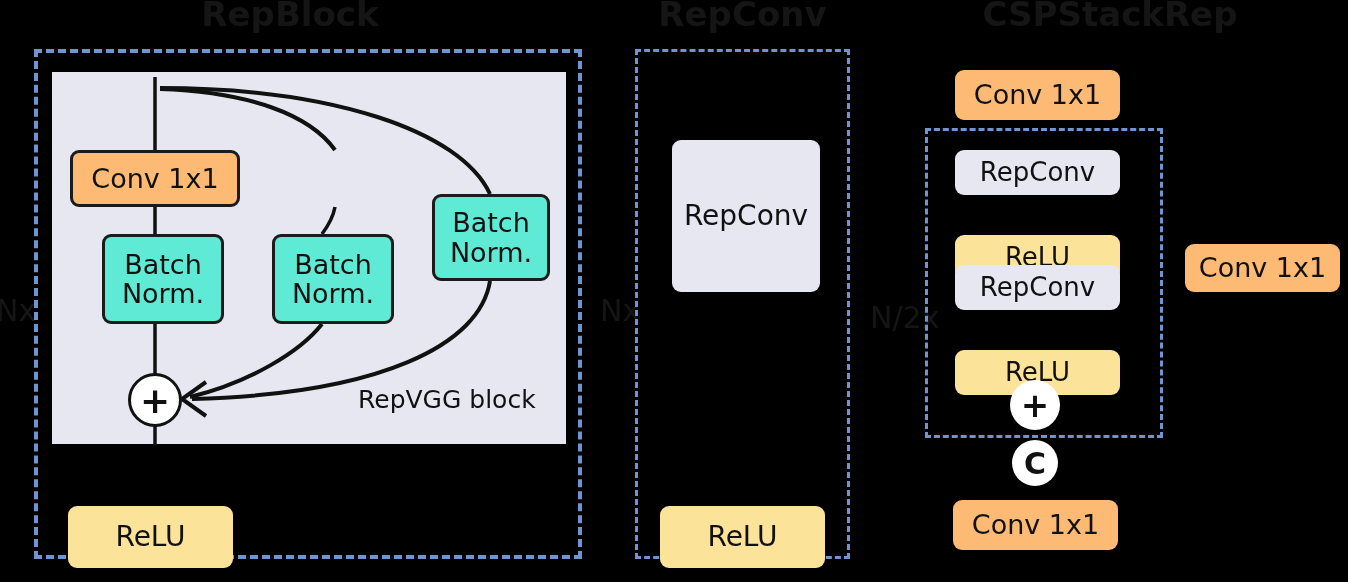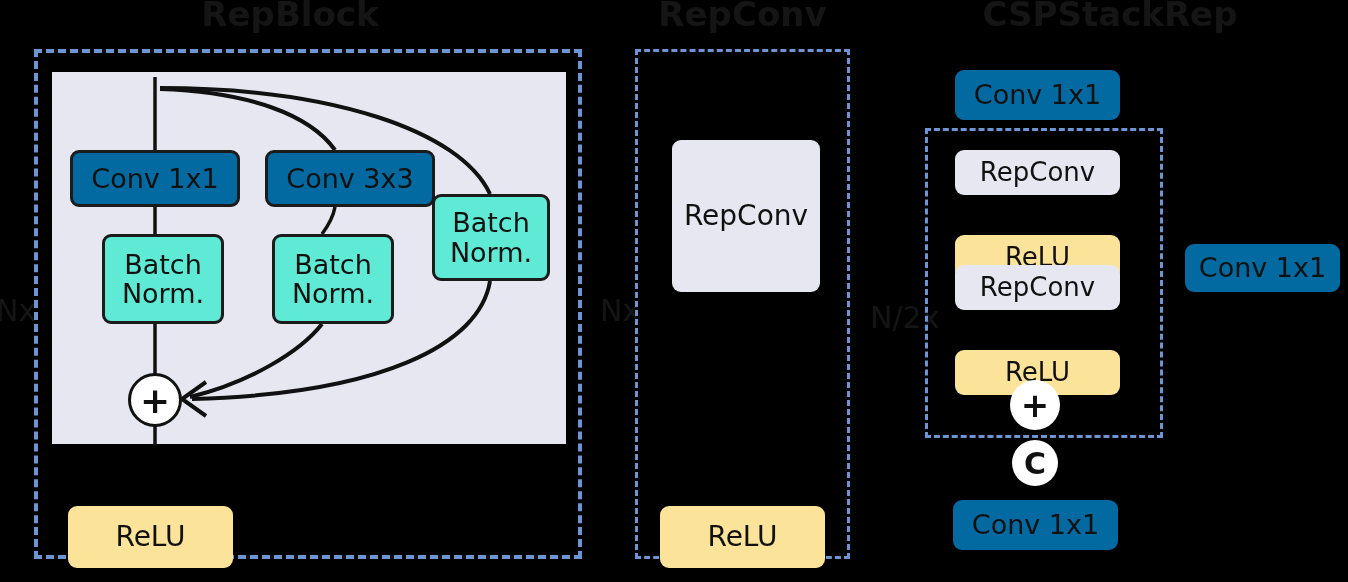--- a/index.html
+++ b/index.html
@@ -61,21 +61,21 @@
     font-family: "DejaVu Sans", sans-serif;
   }
   .node.bordered {
     border: 3px solid #1b1b1b;
     border-radius: 9px;
   }
   .node.plain {
     border: none;
     border-radius: 9px;
   }
-  .fill-conv   { background: #0369a1; }
+  .fill-conv   { background: #fdba74; }
   .fill-bn     { background: #5eead4; }
   .fill-relu   { background: #fce39a; margin-top: 28px; }
   .fill-rep    { background: #e7e7f1; }
 
   
   .mult-label {
     position: absolute;
     color: #151515;
     font-size: 30px;
     white-space: nowrap;
@@ -148,28 +148,28 @@
     <path d="M 335 207 C 333 218 328 226 322 234" fill="none" stroke="#111111" stroke-width="3.5"></path>
 
     <path d="M 322 324 C 300 352 250 382 190 397" fill="none" stroke="#111111" stroke-width="4"></path>
 
     <path d="M 490 281 C 480 345 380 394 192 399" fill="none" stroke="#111111" stroke-width="4"></path>
 
     <path d="M 206 382 L 182 399 L 206 416" fill="none" stroke="#111111" stroke-width="4" stroke-linejoin="miter" stroke-linecap="butt"></path>
   </svg>
 
   <div class="node bordered fill-conv" style="left:70px; top:150px; width:170px; height:57px; font-size:27px;">Conv 1x1</div>
-  <div class="node bordered fill-conv" style="left:265px; top:150px; width:170px; height:57px; font-size:27px;">Conv 3x3</div>
 
   <div class="node bordered fill-bn" style="left:102px; top:234px; width:122px; height:90px; font-size:27px;">Batch Norm.</div>
   <div class="node bordered fill-bn" style="left:272px; top:234px; width:122px; height:90px; font-size:27px;">Batch Norm.</div>
   <div class="node bordered fill-bn" style="left:432px; top:194px; width:118px; height:87px; font-size:27px;">Batch Norm.</div>
 
   <div class="op-circle outlined" style="left:128px; top:373px; width:54px; height:54px; font-size:36px;">+</div>
 
+  <div class="caption" style="left:358px; top:385px;">RepVGG block</div>
 
   <div class="node plain fill-relu" style="left:68px; top:478px; width:165px; height:62px; font-size:28px;">ReLU</div>
 
   <div class="dashed-panel thin" style="left:635px; top:49px; width:215px; height:510px;"></div>
 
   <div class="node plain fill-rep" style="left:672px; top:140px; width:148px; height:152px; font-size:28px;">RepConv</div>
 
   <div class="node plain fill-relu" style="left:660px; top:478px; width:165px; height:62px; font-size:28px;">ReLU</div>
 
   <div class="node plain fill-conv" style="left:955px; top:70px; width:165px; height:50px; font-size:27px;">Conv 1x1</div>

